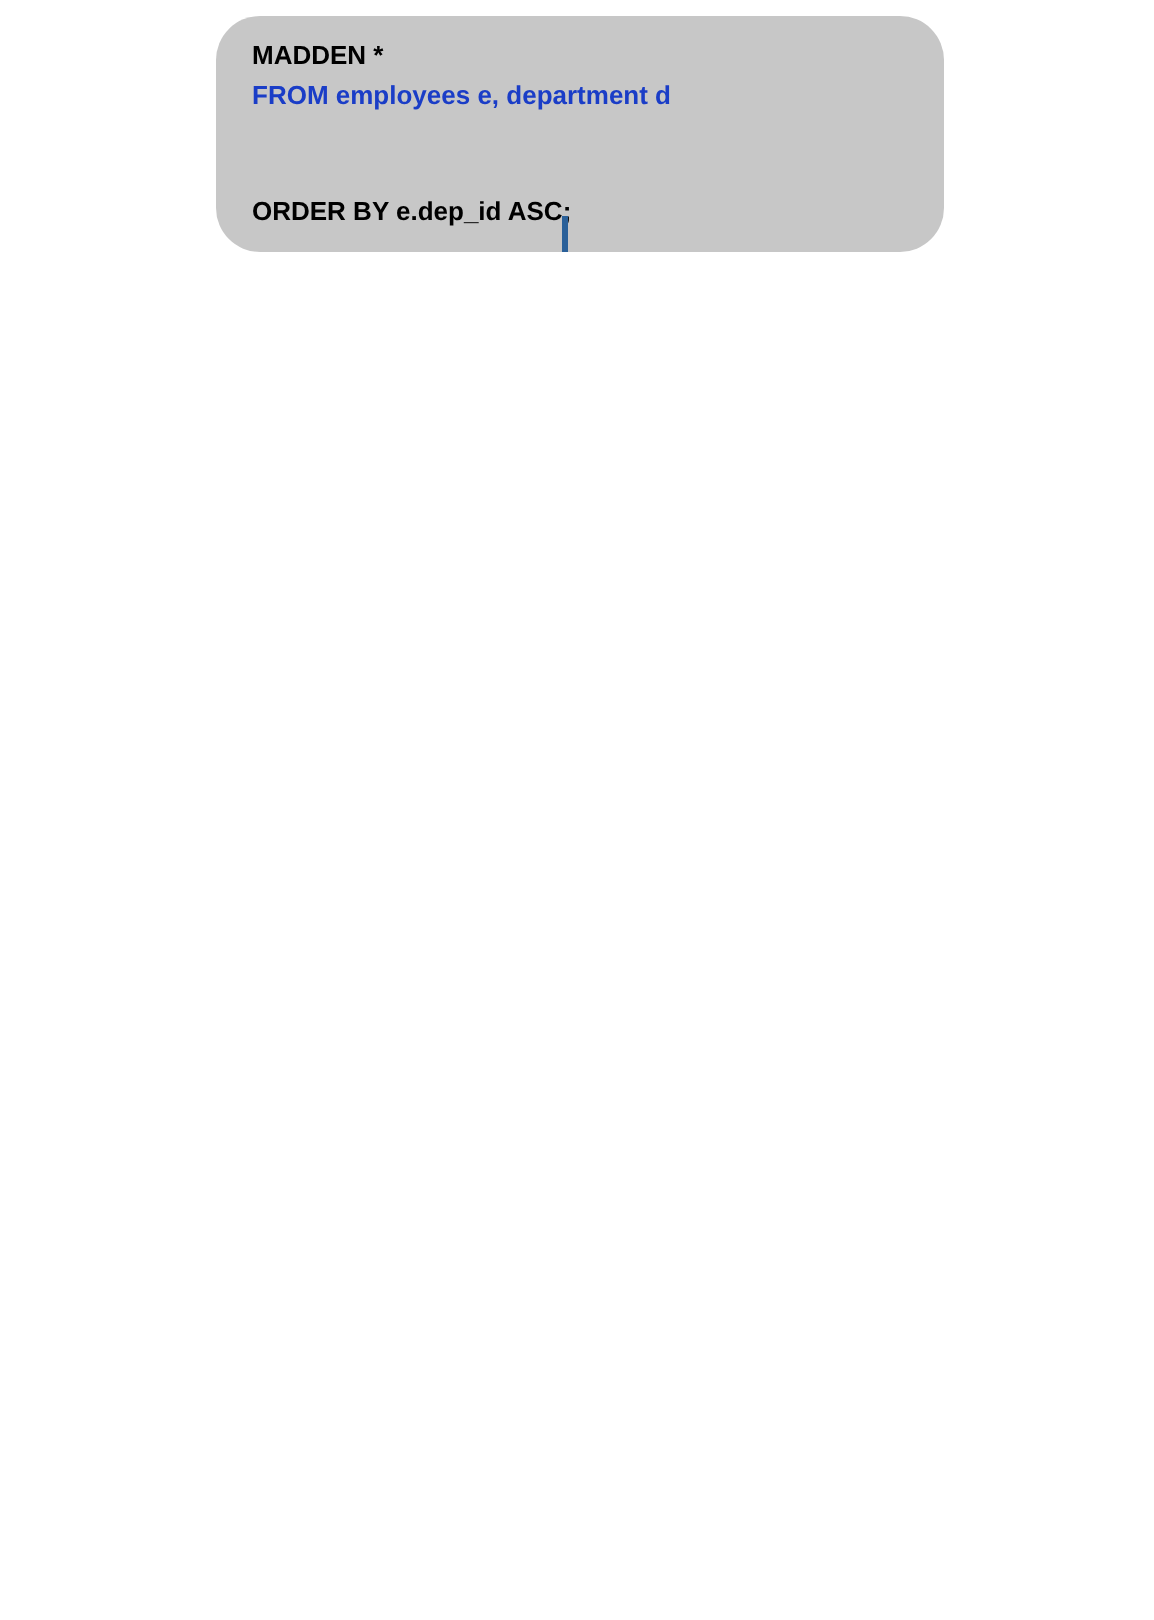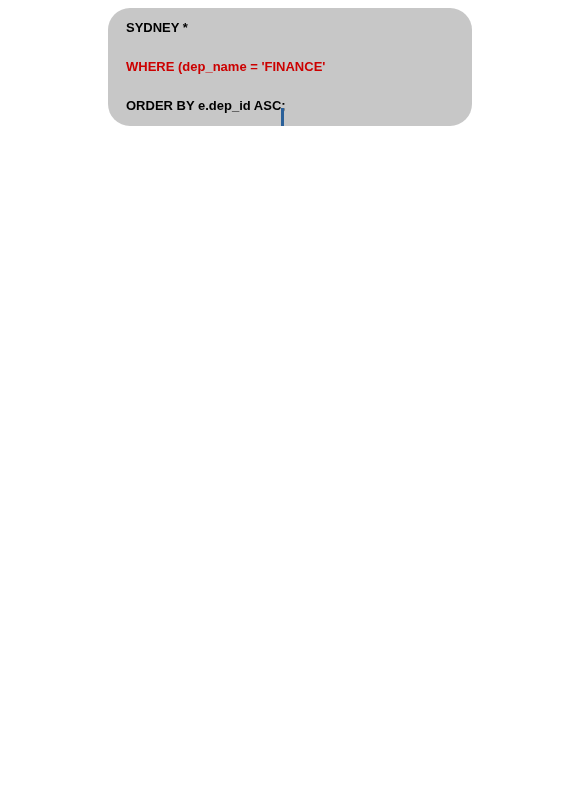--- a/index.html
+++ b/index.html
@@ -25,23 +25,23 @@
 .annot-blue{color:#1a3dc7}
 .footer{position:absolute;right:8px;font-size:9px;color:#888;font-style:italic}
 .circle-highlight{position:absolute;border:2px solid #c00;border-radius:14px;pointer-events:none}
 .circle-blue{border:2px solid #1a3dc7;border-radius:10px}
 svg.overlay{position:absolute;top:0;left:0;pointer-events:none}
 </style>
 </head>
 <body>
 
 <div class="sql-box">
-  <span class="sql-select">SYDNEY *</span><br>
+  <span class="sql-select">MADDEN *</span><br>
+  <span class="sql-from">FROM employees e, department d</span><br>
   <br>
-  <span class="sql-where">WHERE (dep_name = 'FINANCE'</span><br>
   <br>
   <span class="sql-order">ORDER BY e.dep_id ASC</span><span class="sql-select">;</span>
 </div>
 
 <div class="arrow-container" style="left:268px;top:108px">
   <div class="arrow-stem"></div>
     <div class="arrow-down"></div>
 </div>
 
 <div class="tbl-title" style="position:absolute;left:18px;top:153px">employees ( e )</div>

